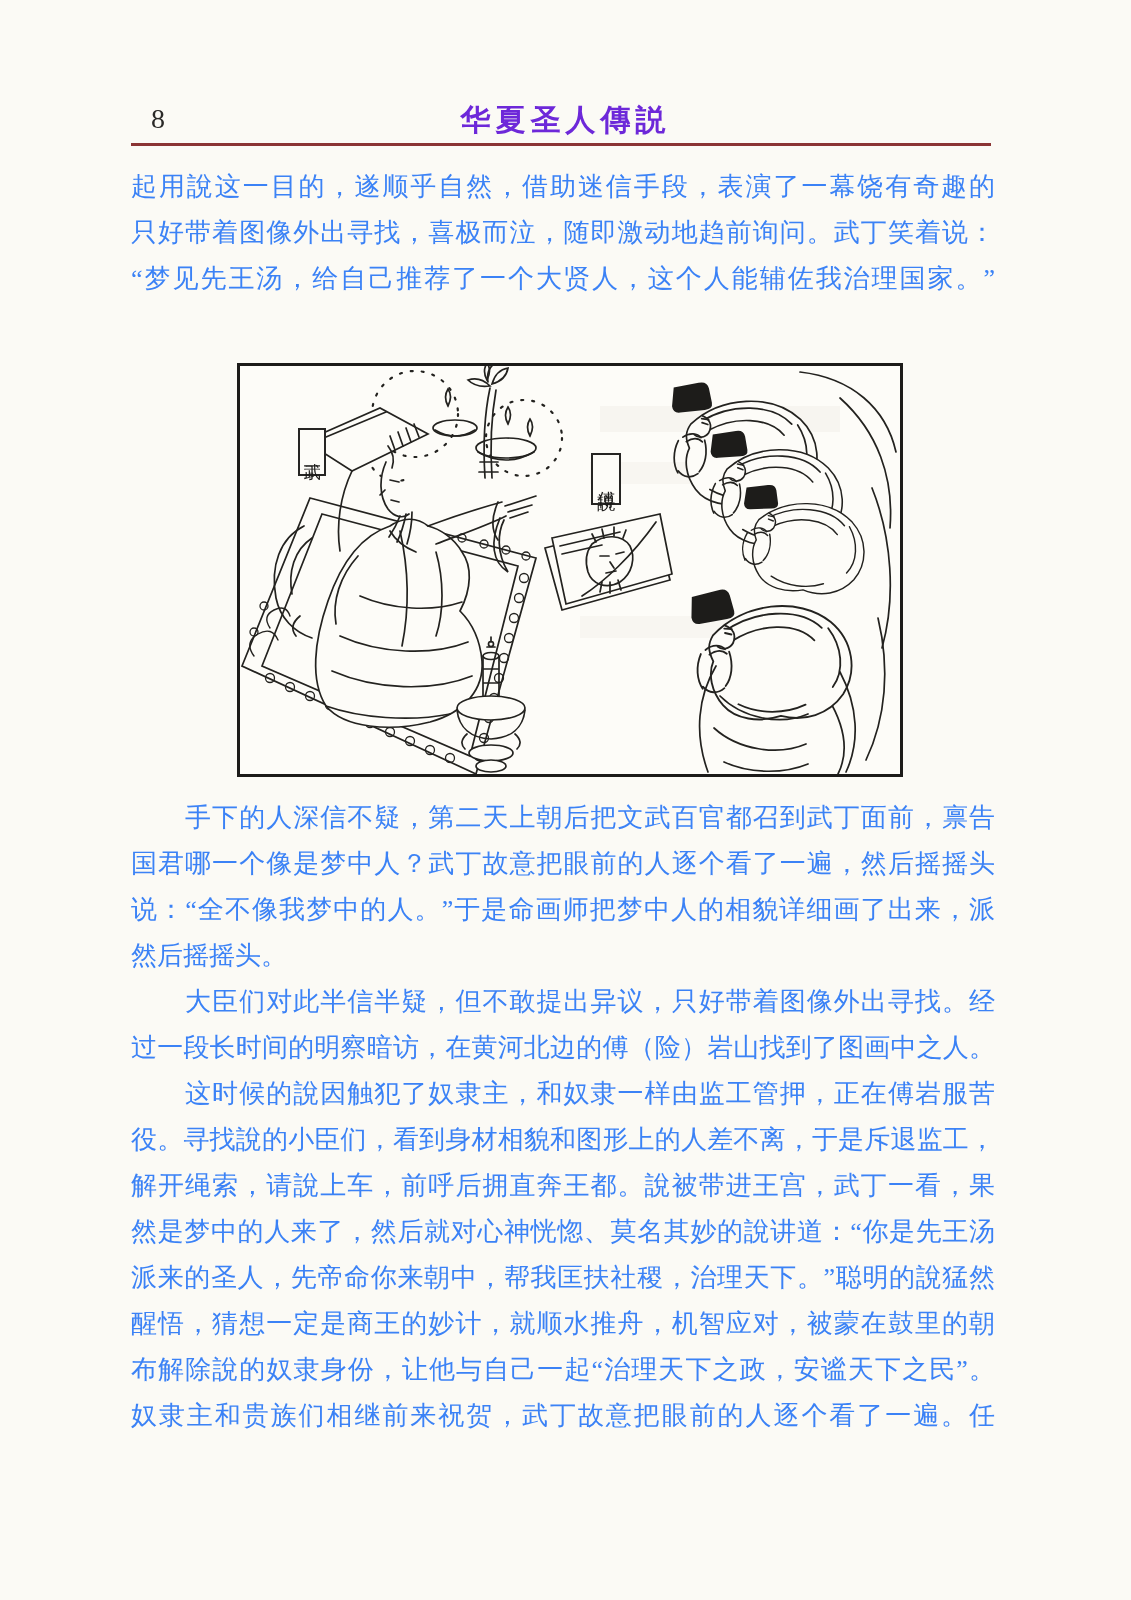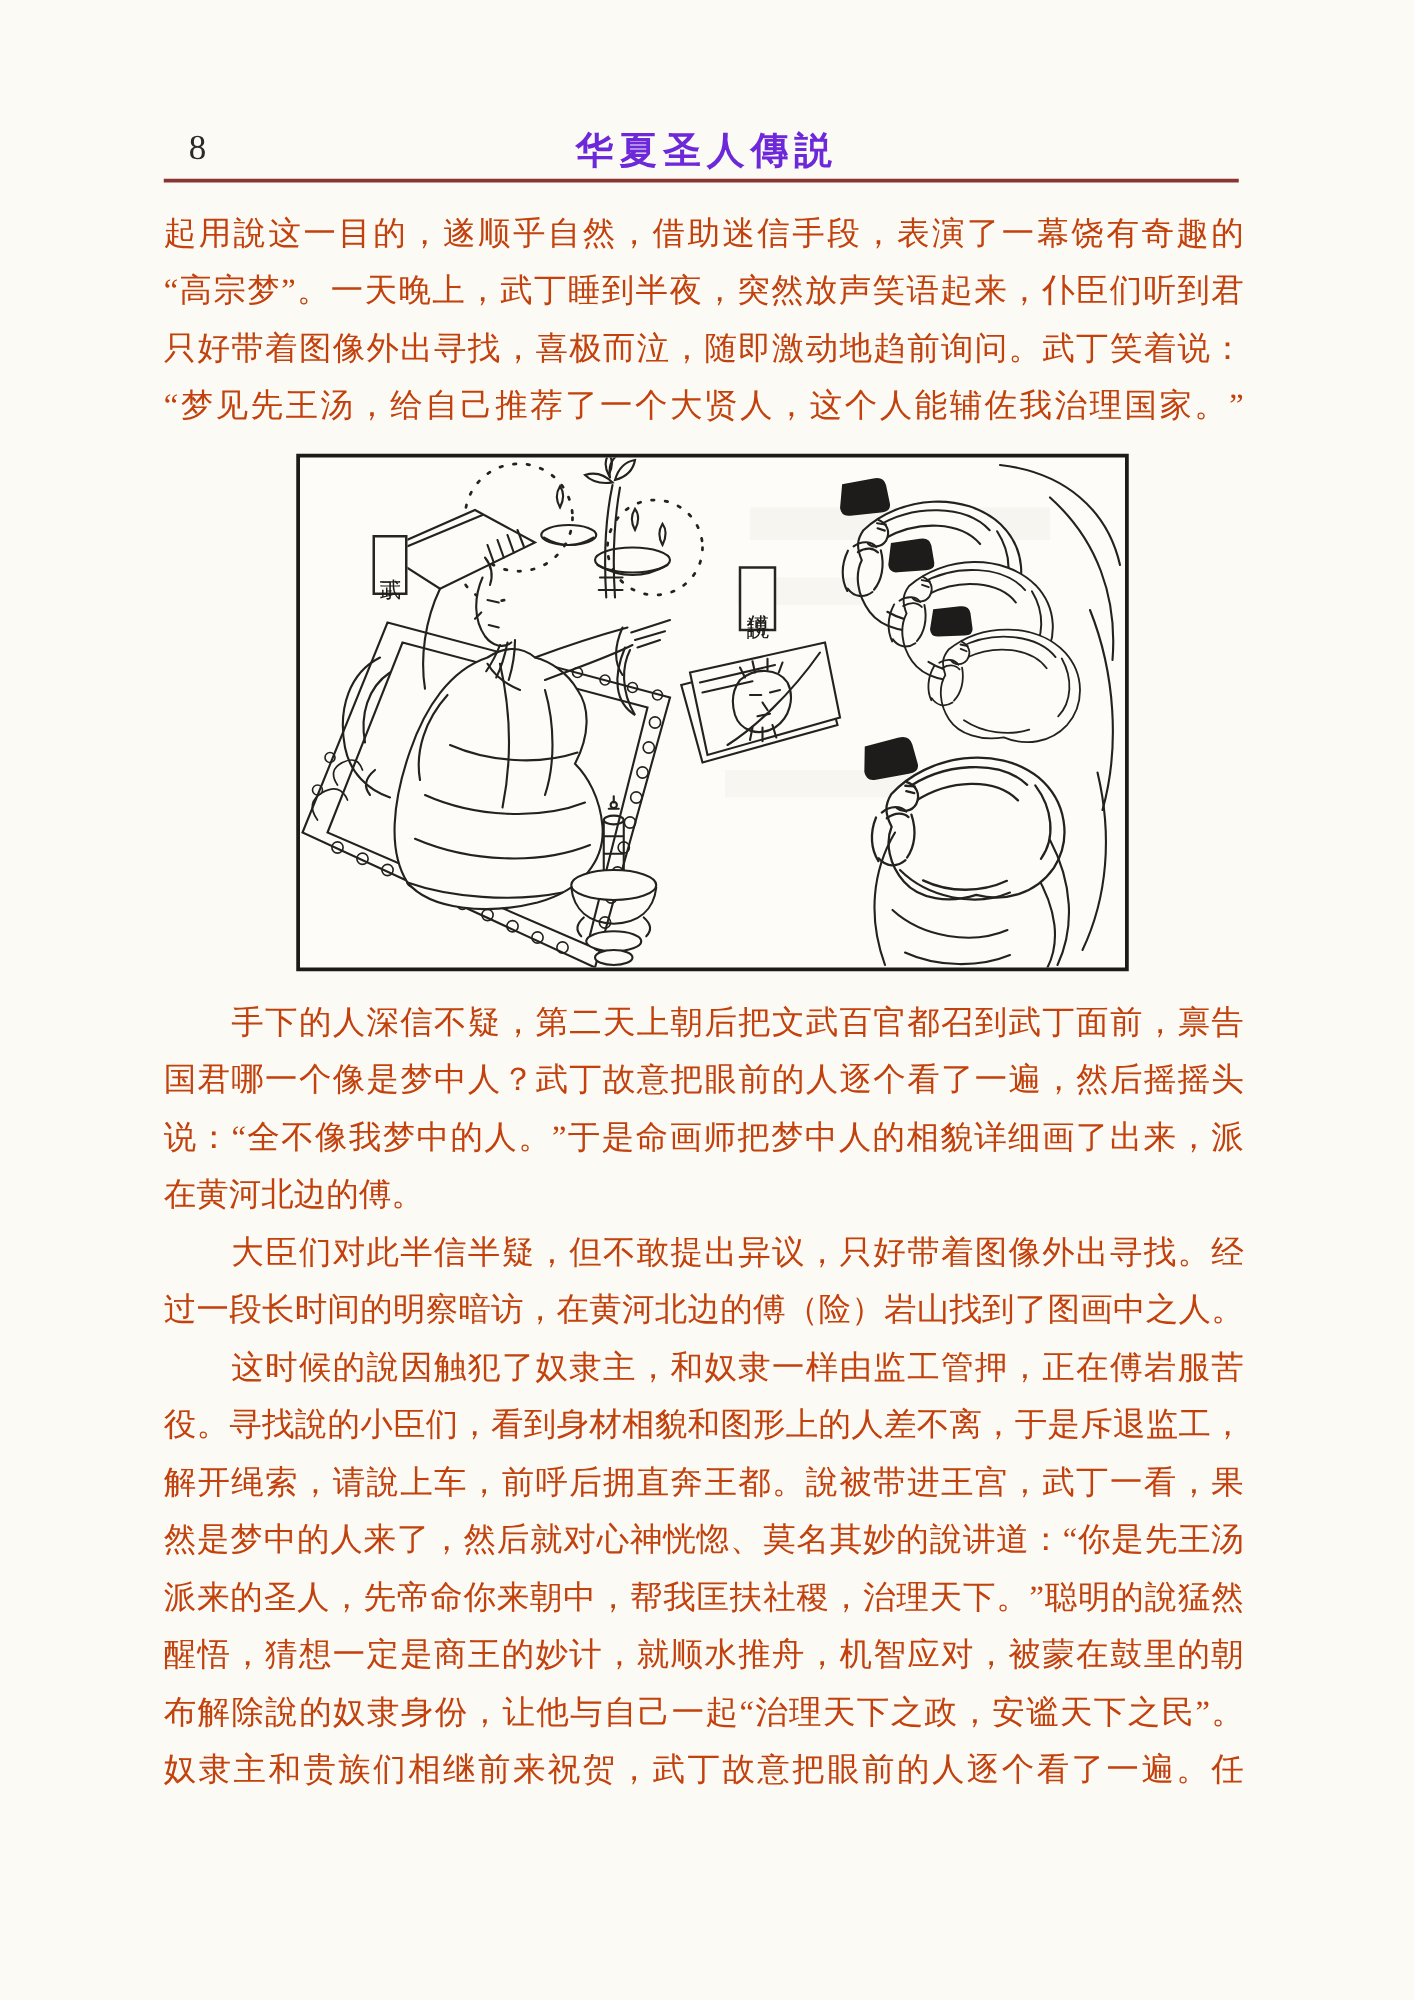--- a/index.html
+++ b/index.html
@@ -26,21 +26,21 @@
     position:absolute; left:131px; top:143px;
     width:860px; height:3px; background:#8b3434;
   }
   .text-block { position:absolute; left:131px; width:864px; }
   .text-block.top { top:164px; }
   .text-block.bottom { top:795px; }
   .text-line {
     height:46px; line-height:46px; font-size:26px;
     white-space:nowrap;
     text-align:justify; text-align-last:justify; text-justify:inter-character;
-    color:#c2410c;
+    color:#3b82f6;
   }
   .text-line.short { text-align-last:left; }
   .illustration {
     position:absolute; left:237px; top:363px;
     width:666px; height:414px;
     border:3px solid #1c1b19;
     background:#fdfcf8;
   }
   .illustration svg { position:absolute; left:0; top:0; }
   .ill-label {
@@ -58,21 +58,20 @@
 <body>
 
 <div class="page">
 
   <div class="page-number">8</div>
   <div class="header-title">华夏圣人傳説</div>
   <div class="header-rule"></div>
 
   <div class="text-block top">
       <div class="text-line">起用說这一目的，遂顺乎自然，借助迷信手段，表演了一幕饶有奇趣的</div>
-      <div class="text-line">“高宗梦”。一天晚上，武丁睡到半夜，突然放声笑语起来，仆臣们听到君</div>
       <div class="text-line">只好带着图像外出寻找，喜极而泣，随即激动地趋前询问。武丁笑着说：</div>
       <div class="text-line">“梦见先王汤，给自己推荐了一个大贤人，这个人能辅佐我治理国家。”</div>
     </div>
 
   <div class="illustration">
     <svg width="660" height="408" viewBox="0 0 660 408" fill="none" stroke="#23221f" stroke-width="1.7" stroke-linecap="round">
 
       <g stroke="none">
         <rect x="360" y="40" width="240" height="26" fill="#a59a88" opacity="0.07"></rect>
         <rect x="350" y="96" width="210" height="22" fill="#a59a88" opacity="0.06"></rect>
@@ -232,21 +231,21 @@
     </svg>
 
     <div class="ill-label label-king">武丁</div>
     <div class="ill-label label-sage">傅説</div>
   </div>
 
   <div class="text-block bottom">
       <div class="text-line">　　手下的人深信不疑，第二天上朝后把文武百官都召到武丁面前，禀告</div>
       <div class="text-line">国君哪一个像是梦中人？武丁故意把眼前的人逐个看了一遍，然后摇摇头</div>
       <div class="text-line">说：“全不像我梦中的人。”于是命画师把梦中人的相貌详细画了出来，派</div>
-      <div class="text-line short">在黄河北边的傅。</div>
+      <div class="text-line short">然后摇摇头。</div>
       <div class="text-line">　　大臣们对此半信半疑，但不敢提出异议，只好带着图像外出寻找。经</div>
       <div class="text-line">过一段长时间的明察暗访，在黄河北边的傅（险）岩山找到了图画中之人。</div>
       <div class="text-line">　　这时候的說因触犯了奴隶主，和奴隶一样由监工管押，正在傅岩服苦</div>
       <div class="text-line">役。寻找說的小臣们，看到身材相貌和图形上的人差不离，于是斥退监工，</div>
       <div class="text-line">解开绳索，请說上车，前呼后拥直奔王都。說被带进王宫，武丁一看，果</div>
       <div class="text-line">然是梦中的人来了，然后就对心神恍惚、莫名其妙的說讲道：“你是先王汤</div>
       <div class="text-line">派来的圣人，先帝命你来朝中，帮我匡扶社稷，治理天下。”聪明的說猛然</div>
       <div class="text-line">醒悟，猜想一定是商王的妙计，就顺水推舟，机智应对，被蒙在鼓里的朝</div>
       <div class="text-line">布解除說的奴隶身份，让他与自己一起“治理天下之政，安谧天下之民”。</div>
       <div class="text-line">奴隶主和贵族们相继前来祝贺，武丁故意把眼前的人逐个看了一遍。任</div>

